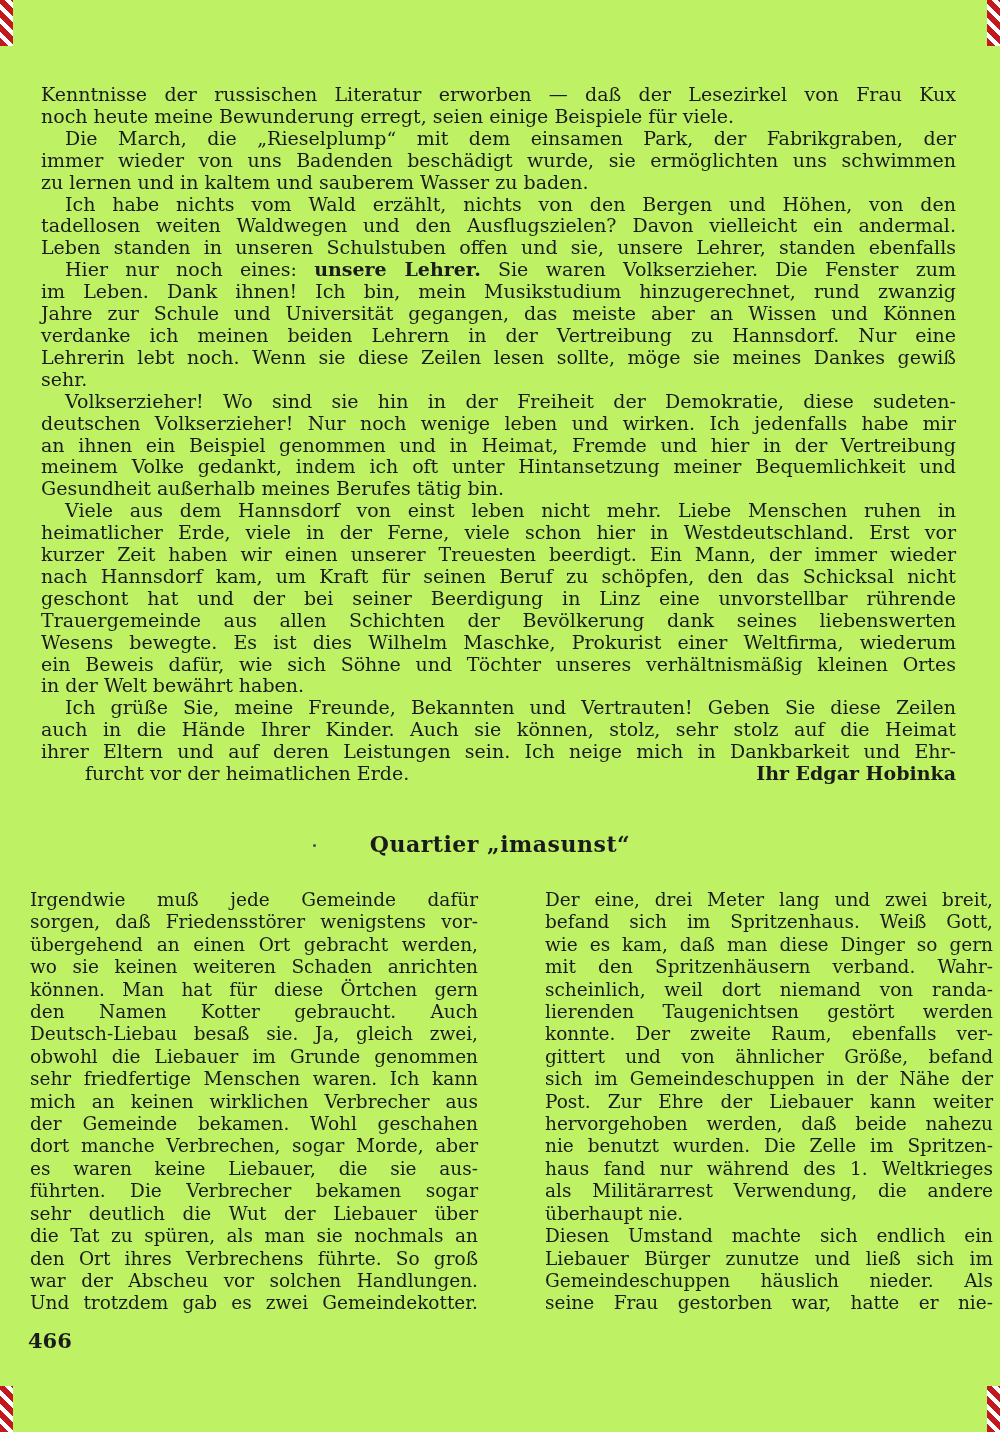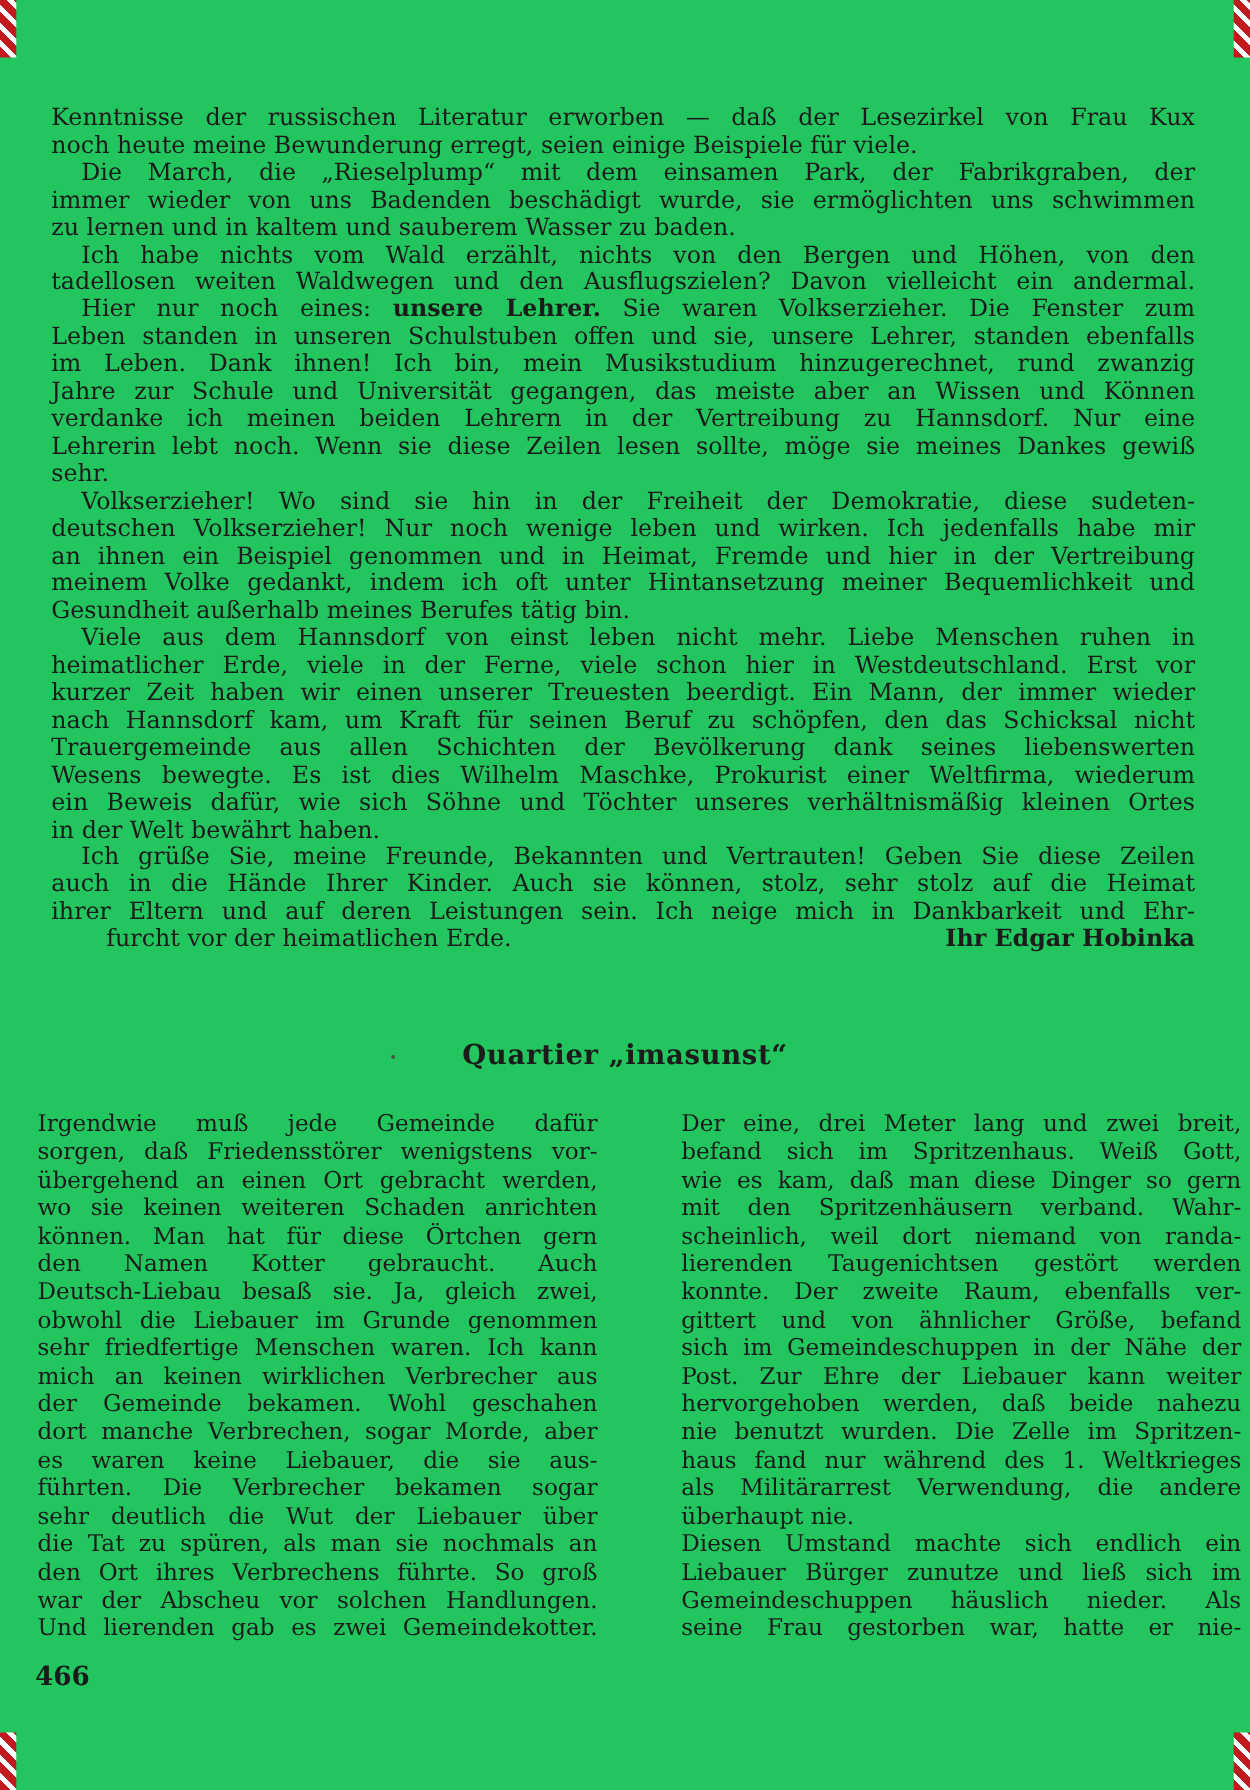--- a/index.html
+++ b/index.html
@@ -6,21 +6,21 @@
   body {
     width: 1000px; height: 1432px;
     background: #ffffff;
     overflow: hidden;
     font-family: "DejaVu Serif", "Liberation Serif", serif;
     color: #1b1b1b;
   }
   .page {
     position: relative;
     width: 1000px; height: 1432px;
-    background: #22c55e;
+    background: #bef264;
   }
   
   .letter {
     position: absolute;
     left: 41px; top: 84px; width: 915px;
     font-size: 19px; line-height: 21.9px;
   }
   
   .col {
     position: absolute;
@@ -78,36 +78,37 @@
   <div class="corner-mark cm-br"></div>
 
   <div class="letter">
       <div class="ln"><span>Kenntnisse der russischen Literatur erworben — daß der Lesezirkel von Frau Kux</span></div>
       <div class="ln last"><span>noch heute meine Bewunderung erregt, seien einige Beispiele für viele.</span></div>
       <div class="ln ind"><span>Die March, die „Rieselplump“ mit dem einsamen Park, der Fabrikgraben, der</span></div>
       <div class="ln"><span>immer wieder von uns Badenden beschädigt wurde, sie ermöglichten uns schwimmen</span></div>
       <div class="ln last"><span>zu lernen und in kaltem und sauberem Wasser zu baden.</span></div>
       <div class="ln ind"><span>Ich habe nichts vom Wald erzählt, nichts von den Bergen und Höhen, von den</span></div>
       <div class="ln"><span>tadellosen weiten Waldwegen und den Ausflugszielen? Davon vielleicht ein andermal.</span></div>
+      <div class="ln"><span>Leben standen in unseren Schulstuben offen und sie, unsere Lehrer, standen ebenfalls</span></div>
       <div class="ln ind"><span>Hier nur noch eines: </span><span class="b">unsere Lehrer.</span><span> Sie waren Volkserzieher. Die Fenster zum</span></div>
-      <div class="ln"><span>Leben standen in unseren Schulstuben offen und sie, unsere Lehrer, standen ebenfalls</span></div>
       <div class="ln"><span>im Leben. Dank ihnen! Ich bin, mein Musikstudium hinzugerechnet, rund zwanzig</span></div>
       <div class="ln"><span>Jahre zur Schule und Universität gegangen, das meiste aber an Wissen und Können</span></div>
       <div class="ln"><span>verdanke ich meinen beiden Lehrern in der Vertreibung zu Hannsdorf. Nur eine</span></div>
       <div class="ln"><span>Lehrerin lebt noch. Wenn sie diese Zeilen lesen sollte, möge sie meines Dankes gewiß</span></div>
       <div class="ln last"><span>sehr.</span></div>
       <div class="ln ind"><span>Volkserzieher! Wo sind sie hin in der Freiheit der Demokratie, diese sudeten-</span></div>
       <div class="ln"><span>deutschen Volkserzieher! Nur noch wenige leben und wirken. Ich jedenfalls habe mir</span></div>
       <div class="ln"><span>an ihnen ein Beispiel genommen und in Heimat, Fremde und hier in der Vertreibung</span></div>
       <div class="ln"><span>meinem Volke gedankt, indem ich oft unter Hintansetzung meiner Bequemlichkeit und</span></div>
       <div class="ln last"><span>Gesundheit außerhalb meines Berufes tätig bin.</span></div>
       <div class="ln ind"><span>Viele aus dem Hannsdorf von einst leben nicht mehr. Liebe Menschen ruhen in</span></div>
       <div class="ln"><span>heimatlicher Erde, viele in der Ferne, viele schon hier in Westdeutschland. Erst vor</span></div>
       <div class="ln"><span>kurzer Zeit haben wir einen unserer Treuesten beerdigt. Ein Mann, der immer wieder</span></div>
       <div class="ln"><span>nach Hannsdorf kam, um Kraft für seinen Beruf zu schöpfen, den das Schicksal nicht</span></div>
+      <div class="ln"><span>geschont hat und der bei seiner Beerdigung in Linz eine unvorstellbar rührende</span></div>
       <div class="ln"><span>Trauergemeinde aus allen Schichten der Bevölkerung dank seines liebenswerten</span></div>
       <div class="ln"><span>Wesens bewegte. Es ist dies Wilhelm Maschke, Prokurist einer Weltfirma, wiederum</span></div>
       <div class="ln"><span>ein Beweis dafür, wie sich Söhne und Töchter unseres verhältnismäßig kleinen Ortes</span></div>
       <div class="ln last"><span>in der Welt bewährt haben.</span></div>
       <div class="ln ind"><span>Ich grüße Sie, meine Freunde, Bekannten und Vertrauten! Geben Sie diese Zeilen</span></div>
       <div class="ln"><span>auch in die Hände Ihrer Kinder. Auch sie können, stolz, sehr stolz auf die Heimat</span></div>
       <div class="ln"><span>ihrer Eltern und auf deren Leistungen sein. Ich neige mich in Dankbarkeit und Ehr-</span></div>
       <div class="ln last split">
         <span><span>furcht vor der heimatlichen Erde.</span></span>
         <span><span class="b">Ihr Edgar Hobinka</span></span>
@@ -130,21 +131,21 @@
       <div class="ln"><span>sehr friedfertige Menschen waren. Ich kann</span></div>
       <div class="ln"><span>mich an keinen wirklichen Verbrecher aus</span></div>
       <div class="ln"><span>der Gemeinde bekamen. Wohl geschahen</span></div>
       <div class="ln"><span>dort manche Verbrechen, sogar Morde, aber</span></div>
       <div class="ln"><span>es waren keine Liebauer, die sie aus-</span></div>
       <div class="ln"><span>führten. Die Verbrecher bekamen sogar</span></div>
       <div class="ln"><span>sehr deutlich die Wut der Liebauer über</span></div>
       <div class="ln"><span>die Tat zu spüren, als man sie nochmals an</span></div>
       <div class="ln"><span>den Ort ihres Verbrechens führte. So groß</span></div>
       <div class="ln"><span>war der Abscheu vor solchen Handlungen.</span></div>
-      <div class="ln"><span>Und lierenden gab es zwei Gemeindekotter.</span></div>
+      <div class="ln"><span>Und trotzdem gab es zwei Gemeindekotter.</span></div>
     </div>
 
   <div class="col col-right">
       <div class="ln"><span>Der eine, drei Meter lang und zwei breit,</span></div>
       <div class="ln"><span>befand sich im Spritzenhaus. Weiß Gott,</span></div>
       <div class="ln"><span>wie es kam, daß man diese Dinger so gern</span></div>
       <div class="ln"><span>mit den Spritzenhäusern verband. Wahr-</span></div>
       <div class="ln"><span>scheinlich, weil dort niemand von randa-</span></div>
       <div class="ln"><span>lierenden Taugenichtsen gestört werden</span></div>
       <div class="ln"><span>konnte. Der zweite Raum, ebenfalls ver-</span></div>

